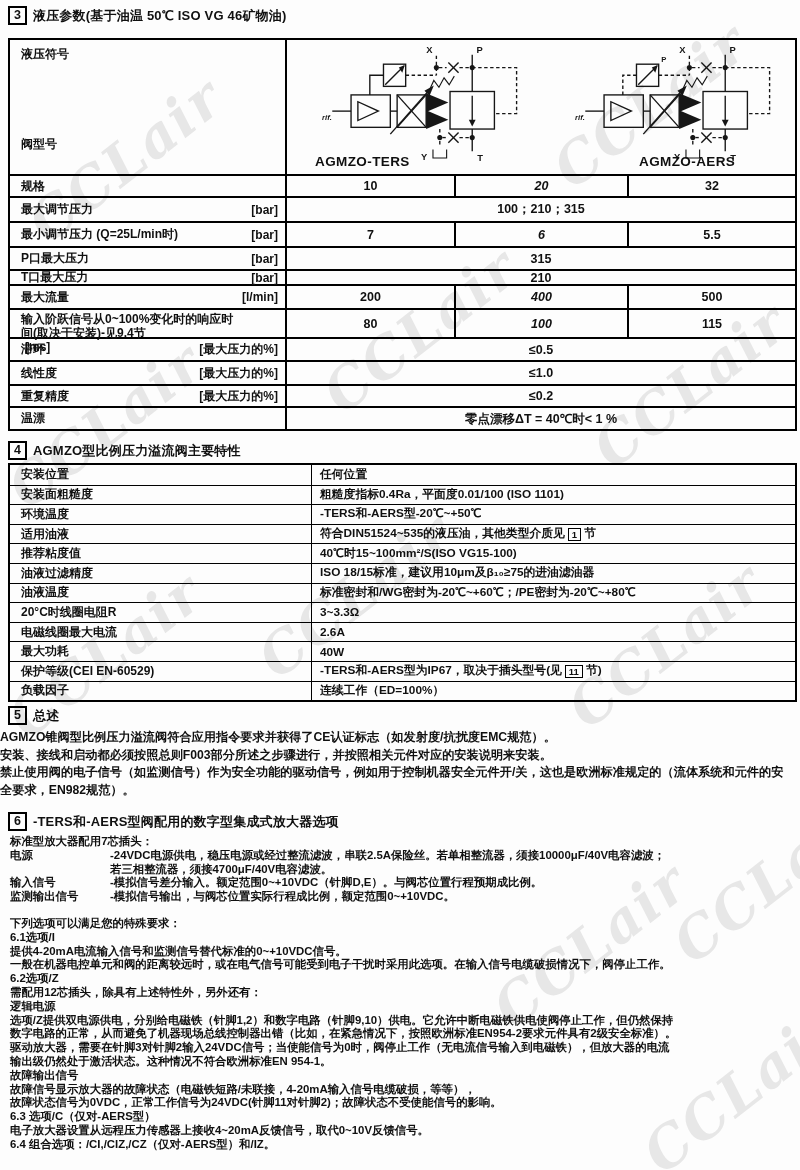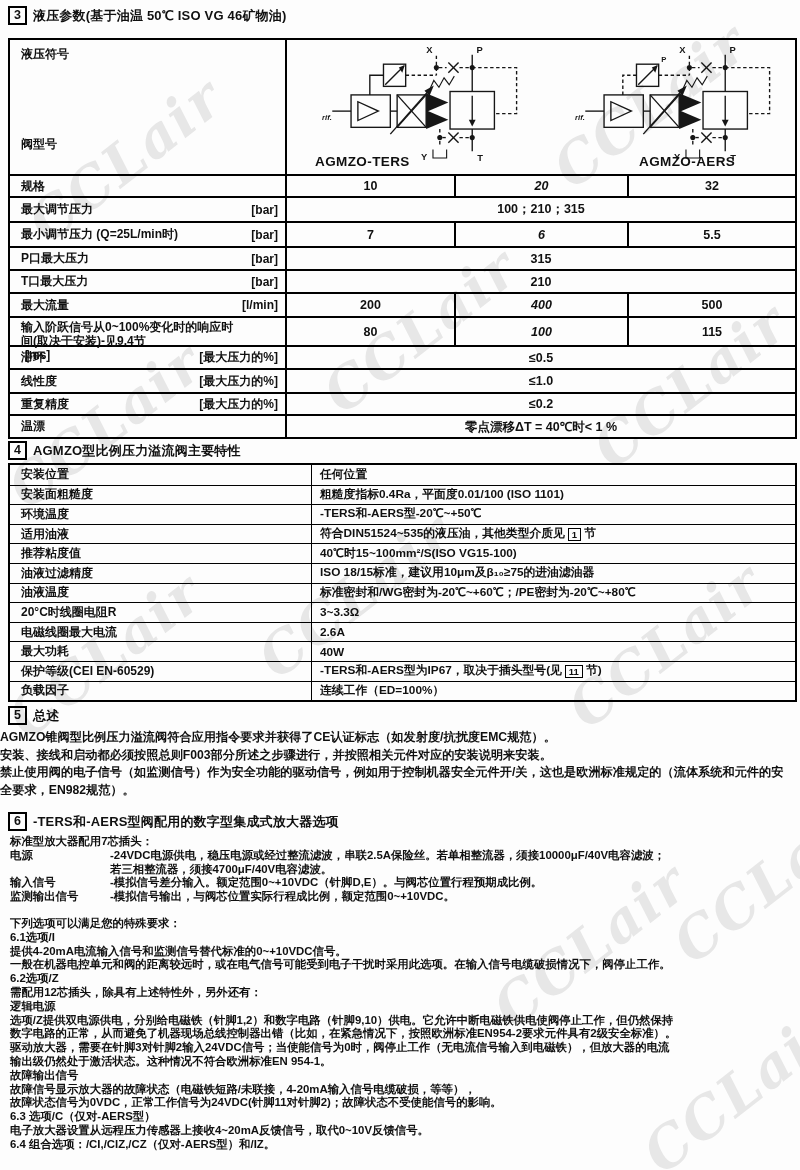--- a/index.html
+++ b/index.html
@@ -221,21 +221,21 @@
     </div>
 
     <div class="t3row" style="height:23px">
       <div class="t3label">
           <span class="l">P口最大压力</span>
           <span class="u">[bar]</span>
         </div>
       <div class="t3val cf">315</div>
     </div>
 
-    <div class="t3row" style="height:23px">
+    <div class="t3row" style="height:15px">
       <div class="t3label">
           <span class="l">T口最大压力</span>
           <span class="u">[bar]</span>
         </div>
       <div class="t3val cf">210</div>
     </div>
 
     <div class="t3row" style="height:24px">
       <div class="t3label">
           <span class="l">最大流量</span>

